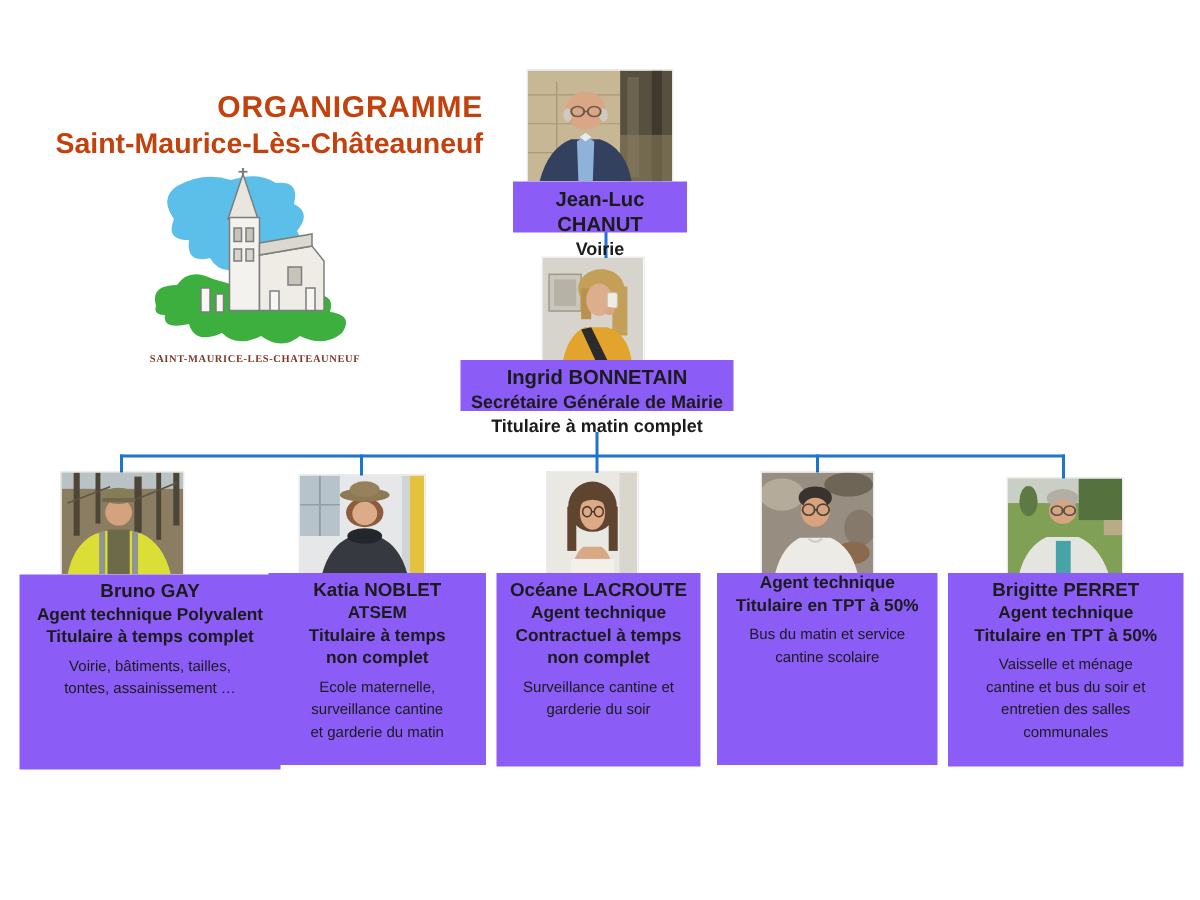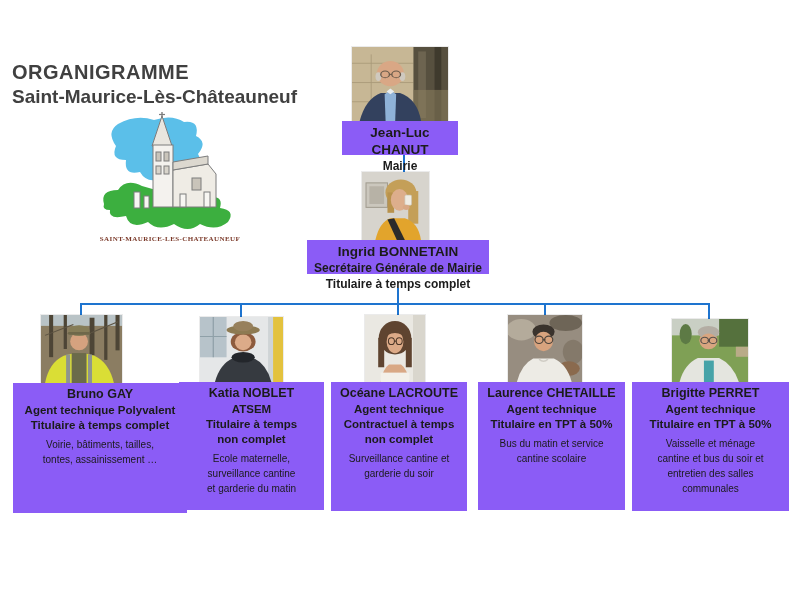--- a/index.html
+++ b/index.html
@@ -1,22 +1,22 @@
 <!DOCTYPE html>
 <html lang="fr"><head>
 <meta charset="utf-8">
 <style>
   html,body{margin:0;padding:0;}
   body{width:800px;height:600px;background:#ffffff;overflow:hidden;
        font-family:"Liberation Sans", sans-serif;}
   .stage{position:relative;width:800px;height:600px;background:#ffffff;}
 
   
-  .title{position:absolute;left:12px;top:60px;width:310px;text-align:left;
-         color:#404040;font-weight:bold;}
+  .title{position:absolute;left:12px;top:60px;width:310px;text-align:right;
+         color:#c2410c;font-weight:bold;}
   .title .l1{font-size:20px;line-height:25px;letter-spacing:.5px;}
   .title .l2{font-size:19px;line-height:24px;}
 
   
   .logo{position:absolute;left:96px;top:112px;width:148px;height:136px;}
   .logo svg{display:block;width:100%;height:100%;}
 
   
   .conn{position:absolute;background:#1e74cf;}
 
@@ -99,42 +99,42 @@
       <ellipse cx="52.5" cy="40" rx="3" ry="6" fill="#cfc9bf"></ellipse>
       <g fill="none" stroke="#6a5a4a" stroke-width="1.4">
           <circle cx="34.5" cy="37" r="4.5"></circle>
           <circle cx="46" cy="37" r="4.5"></circle>
           <line x1="39" y1="37" x2="41.5" y2="37"></line>
         </g>
     </svg>
   </div>
   <div class="card big" style="left:342px;top:121px;width:116px;height:34px;">
     <div class="name">Jean-Luc CHANUT</div>
-    <div class="role">Mairie</div>
+    <div class="role">Voirie</div>
   </div>
 
   <div class="photo" style="left:362px;top:172px;width:67px;height:68px;" title="Photo d'Ingrid Bonnetain, haut jaune, au téléphone">
     <svg viewBox="0 0 100 100" preserveAspectRatio="none">
       <rect width="100" height="100" fill="#d7d4cd"></rect>
       <rect x="6" y="16" width="32" height="36" fill="#cbc7bd" stroke="#a09a8e" stroke-width="1.5"></rect>
       <rect x="11" y="21" width="22" height="26" fill="#b7b2a6"></rect>
       <ellipse cx="58" cy="30" rx="23" ry="19" fill="#c49f58"></ellipse>
       <rect x="69" y="28" width="15" height="48" fill="#c49f58"></rect>
       <rect x="38" y="30" width="10" height="30" fill="#b8924c"></rect>
       <ellipse cx="56" cy="41" rx="13" ry="16" fill="#ddae8c"></ellipse>
       <rect x="64" y="34" width="10" height="15" rx="2" fill="#efece4" stroke="#c9c2b2"></rect>
       <path d="M20,100 Q26,74 42,68 L64,68 Q84,74 88,100 Z" fill="#e2a42c"></path>
       <path d="M38,70 L52,100 L64,100 L48,68 Z" fill="#2b2b2b"></path>
       <ellipse cx="66" cy="52" rx="5" ry="4" fill="#d9a885"></ellipse>
     </svg>
   </div>
   <div class="card big" style="left:307px;top:240px;width:182px;height:34px;">
     <div class="name">Ingrid BONNETAIN</div>
     <div class="role">Secrétaire Générale de Mairie
-Titulaire à temps complet</div>
+Titulaire à matin complet</div>
   </div>
 
   <div class="photo" style="left:41px;top:315px;width:81px;height:68px;" title="Photo de Bruno Gay, casquette et veste haute visibilité jaune, en extérieur">
     <svg viewBox="0 0 100 100" preserveAspectRatio="none">
       <rect width="100" height="100" fill="#8b7d62"></rect>
       <rect width="100" height="16" fill="#b9c3c6"></rect>
       <g fill="#4d4536">
           <rect x="10" width="5" height="62"></rect>
           <rect x="28" width="4" height="50"></rect>
           <rect x="60" y="4" width="6" height="55"></rect>
@@ -231,21 +231,20 @@
       <ellipse cx="48" cy="25" rx="15" ry="11" fill="#3a332d"></ellipse>
       <ellipse cx="48" cy="36" rx="11" ry="11" fill="#d8a37e"></ellipse>
       <g fill="none" stroke="#4c443c" stroke-width="1.6">
           <circle cx="42" cy="37" r="5.5"></circle>
           <circle cx="55" cy="37" r="5.5"></circle>
           <line x1="46.5" y1="37" x2="50.5" y2="37"></line>
         </g>
     </svg>
   </div>
   <div class="card" style="left:478px;top:382px;width:147px;height:128px;">
-    <div class="name">Laurence CHETAILLE</div>
     <div class="role">Agent technique
 Titulaire en TPT à 50%</div>
     <div class="duties">Bus du matin et service
 cantine scolaire</div>
   </div>
 
   <div class="photo" style="left:672px;top:319px;width:76px;height:63px;" title="Photo de Brigitte Perret, cheveux gris et lunettes, en extérieur">
     <svg viewBox="0 0 100 100" preserveAspectRatio="none">
       <rect width="100" height="100" fill="#7fa055"></rect>
       <rect width="100" height="26" fill="#c9cfc4"></rect>

